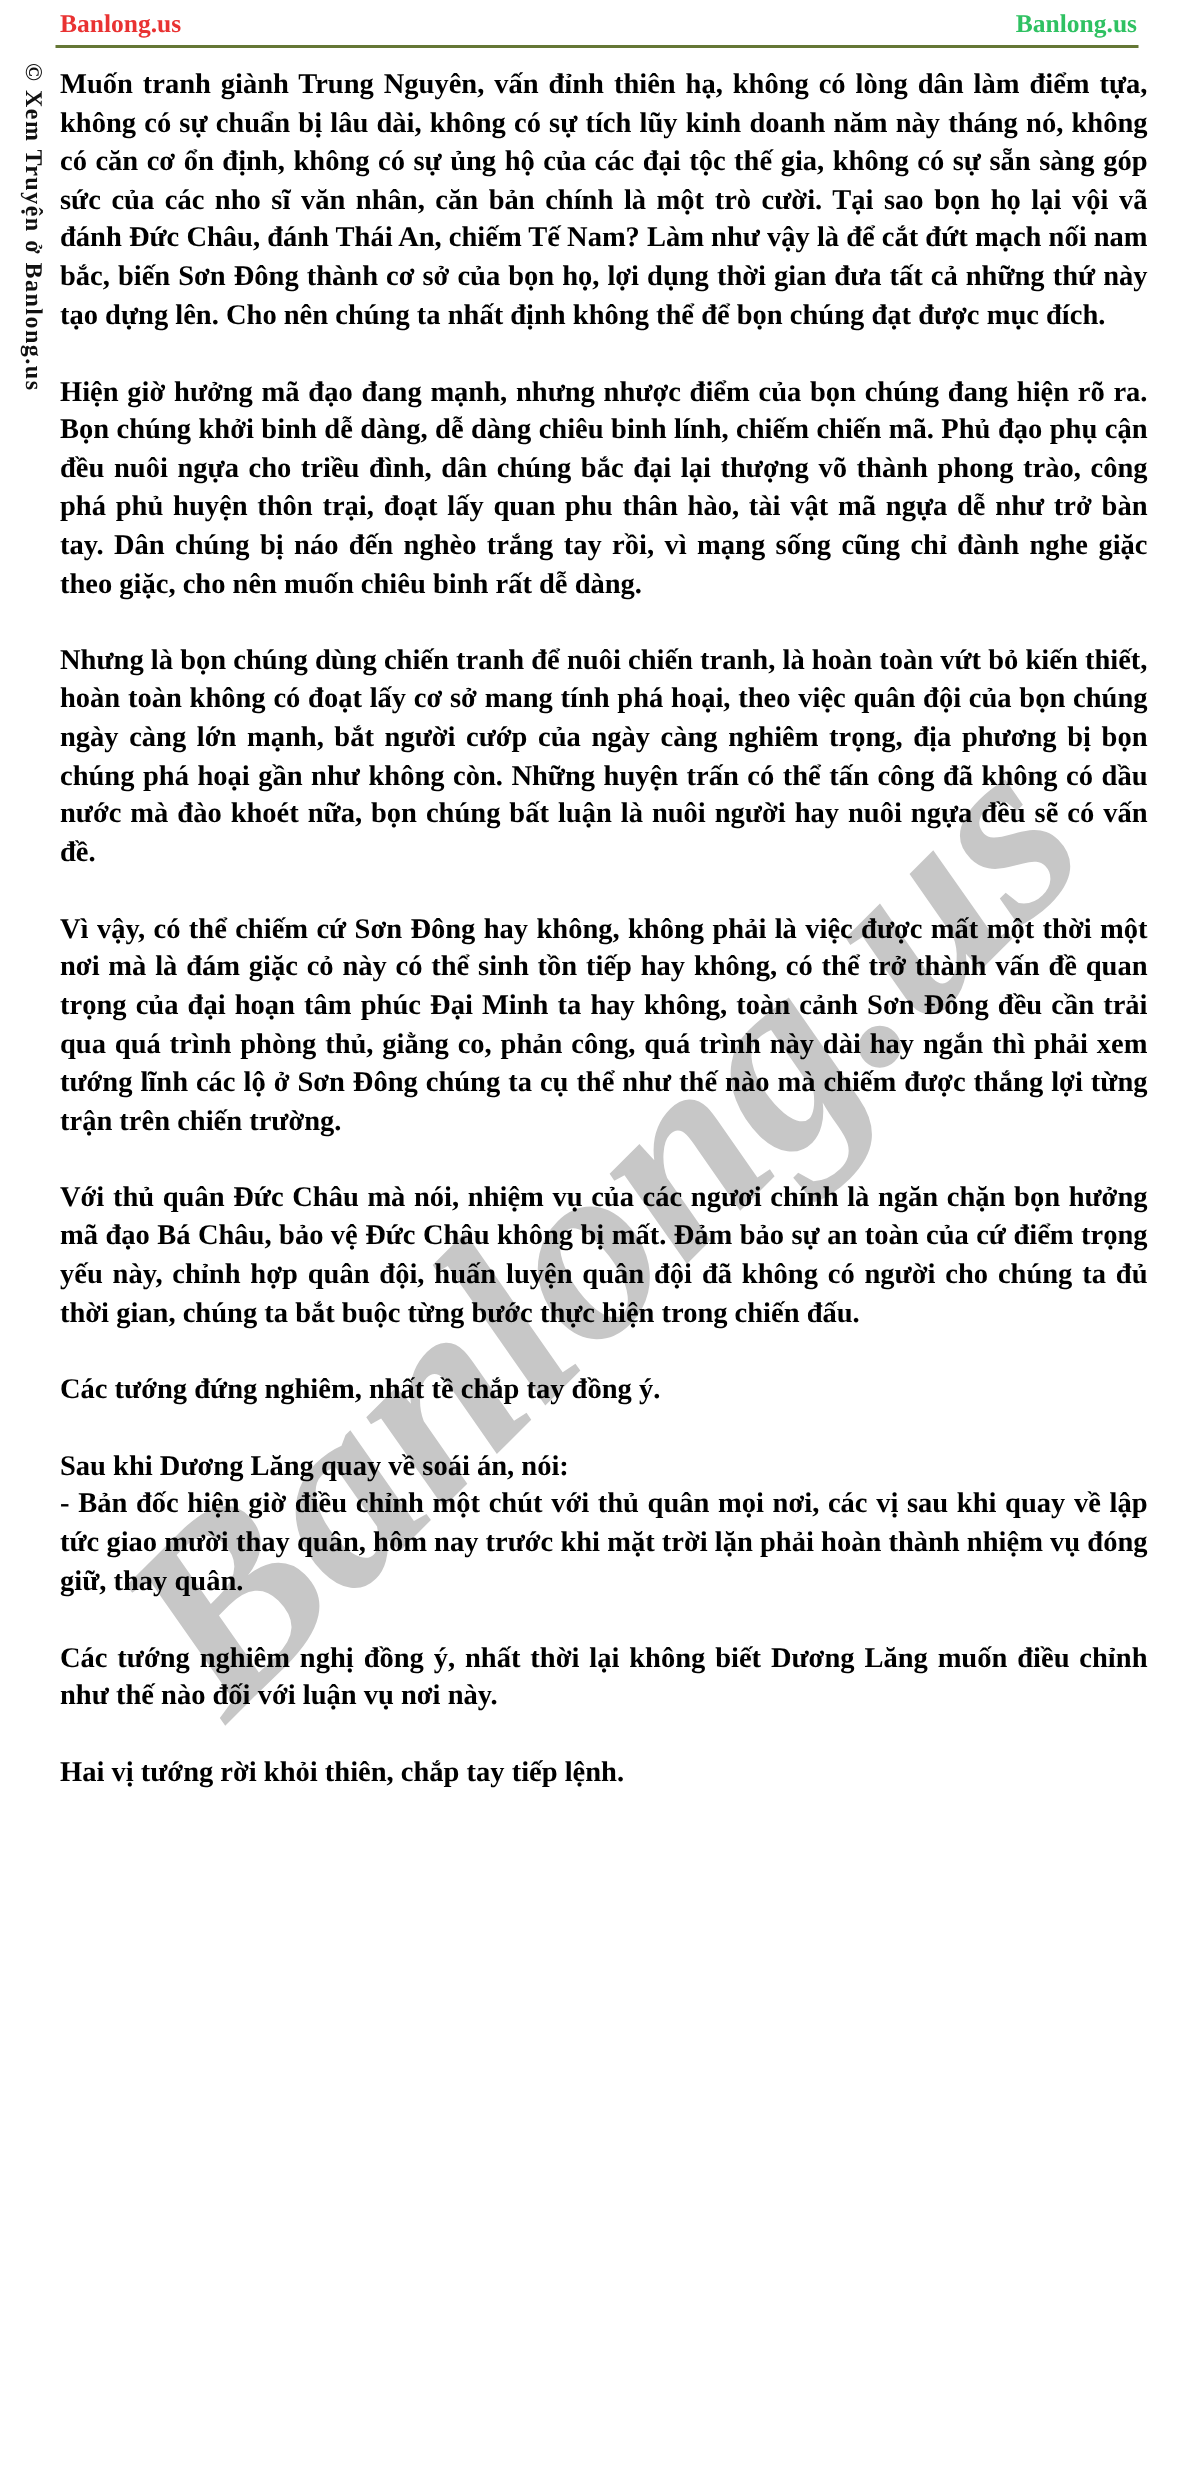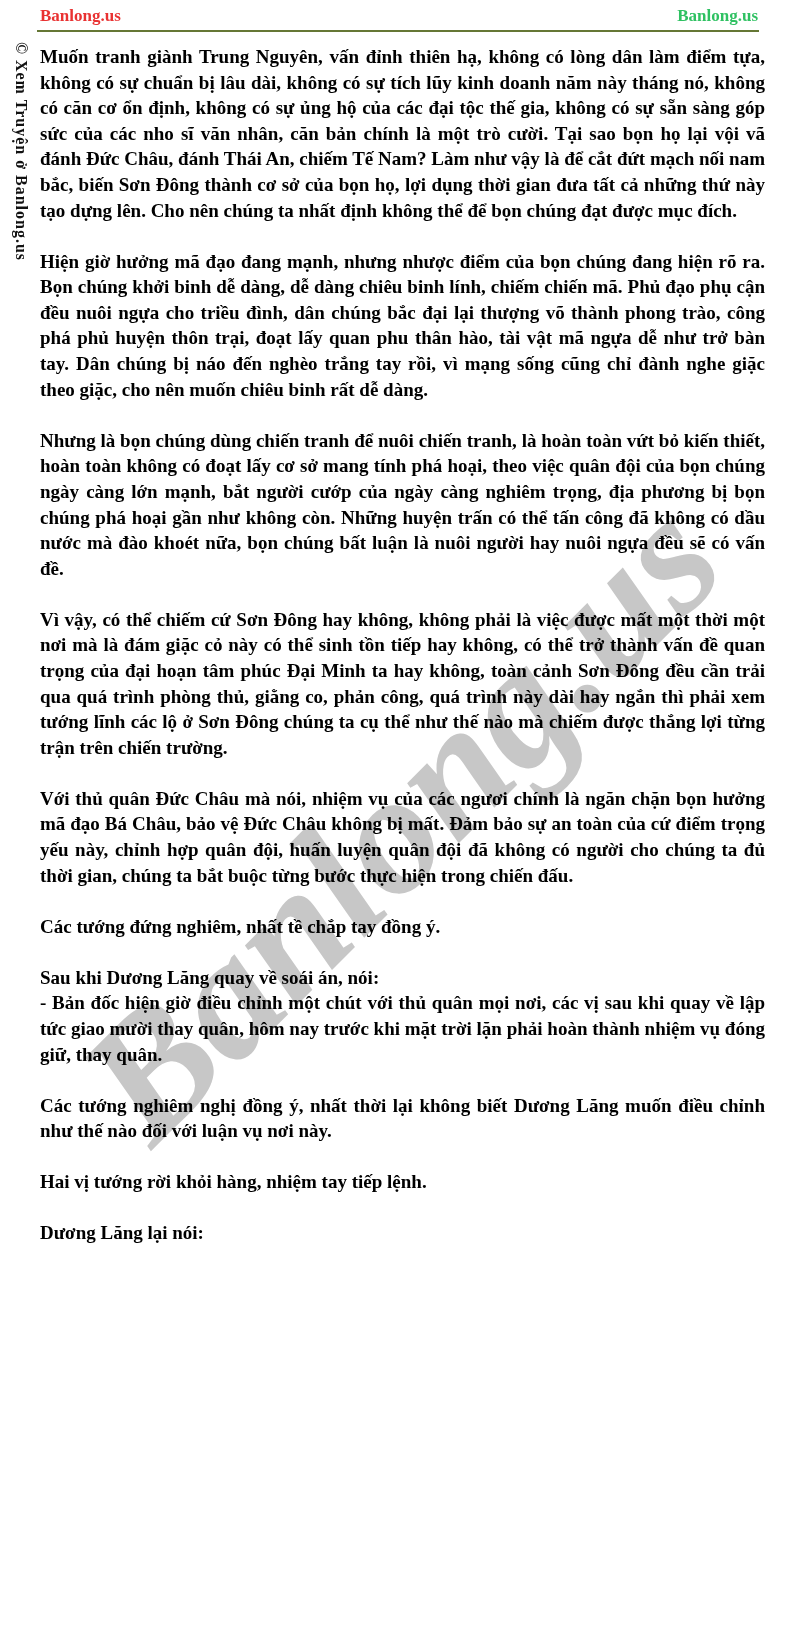--- a/index.html
+++ b/index.html
@@ -85,17 +85,16 @@
   <main class="content">
     <p>Muốn tranh giành Trung Nguyên, vấn đỉnh thiên hạ, không có lòng dân làm điểm tựa, không có sự chuẩn bị lâu dài, không có sự tích lũy kinh doanh năm này tháng nó, không có căn cơ ổn định, không có sự ủng hộ của các đại tộc thế gia, không có sự sẵn sàng góp sức của các nho sĩ văn nhân, căn bản chính là một trò cười. Tại sao bọn họ lại vội vã đánh Đức Châu, đánh Thái An, chiếm Tế Nam? Làm như vậy là để cắt đứt mạch nối nam bắc, biến Sơn Đông thành cơ sở của bọn họ, lợi dụng thời gian đưa tất cả những thứ này tạo dựng lên. Cho nên chúng ta nhất định không thể để bọn chúng đạt được mục đích.</p>
     <p>Hiện giờ hưởng mã đạo đang mạnh, nhưng nhược điểm của bọn chúng đang hiện rõ ra. Bọn chúng khởi binh dễ dàng, dễ dàng chiêu binh lính, chiếm chiến mã. Phủ đạo phụ cận đều nuôi ngựa cho triều đình, dân chúng bắc đại lại thượng võ thành phong trào, công phá phủ huyện thôn trại, đoạt lấy quan phu thân hào, tài vật mã ngựa dễ như trở bàn tay. Dân chúng bị náo đến nghèo trắng tay rồi, vì mạng sống cũng chỉ đành nghe giặc theo giặc, cho nên muốn chiêu binh rất dễ dàng.</p>
     <p>Nhưng là bọn chúng dùng chiến tranh để nuôi chiến tranh, là hoàn toàn vứt bỏ kiến thiết, hoàn toàn không có đoạt lấy cơ sở mang tính phá hoại, theo việc quân đội của bọn chúng ngày càng lớn mạnh, bắt người cướp của ngày càng nghiêm trọng, địa phương bị bọn chúng phá hoại gần như không còn. Những huyện trấn có thể tấn công đã không có dầu nước mà đào khoét nữa, bọn chúng bất luận là nuôi người hay nuôi ngựa đều sẽ có vấn đề.</p>
     <p>Vì vậy, có thể chiếm cứ Sơn Đông hay không, không phải là việc được mất một thời một nơi mà là đám giặc cỏ này có thể sinh tồn tiếp hay không, có thể trở thành vấn đề quan trọng của đại hoạn tâm phúc Đại Minh ta hay không, toàn cảnh Sơn Đông đều cần trải qua quá trình phòng thủ, giằng co, phản công, quá trình này dài hay ngắn thì phải xem tướng lĩnh các lộ ở Sơn Đông chúng ta cụ thể như thế nào mà chiếm được thắng lợi từng trận trên chiến trường.</p>
     <p>Với thủ quân Đức Châu mà nói, nhiệm vụ của các ngươi chính là ngăn chặn bọn hưởng mã đạo Bá Châu, bảo vệ Đức Châu không bị mất. Đảm bảo sự an toàn của cứ điểm trọng yếu này, chỉnh hợp quân đội, huấn luyện quân đội đã không có người cho chúng ta đủ thời gian, chúng ta bắt buộc từng bước thực hiện trong chiến đấu.</p>
     <p>Các tướng đứng nghiêm, nhất tề chắp tay đồng ý.</p>
     <p>Sau khi Dương Lăng quay về soái án, nói:
 - Bản đốc hiện giờ điều chỉnh một chút với thủ quân mọi nơi, các vị sau khi quay về lập tức giao mười thay quân, hôm nay trước khi mặt trời lặn phải hoàn thành nhiệm vụ đóng giữ, thay quân.</p>
     <p>Các tướng nghiêm nghị đồng ý, nhất thời lại không biết Dương Lăng muốn điều chỉnh như thế nào đối với luận vụ nơi này.</p>
-    <p>Hai vị tướng rời khỏi hàng, nhiệm tay tiếp lệnh.</p>
-    <p>Dương Lăng lại nói:</p>
+    <p>Hai vị tướng rời khỏi thiên, chắp tay tiếp lệnh.</p>
   </main>
 
 </div>
 
 </body></html>

